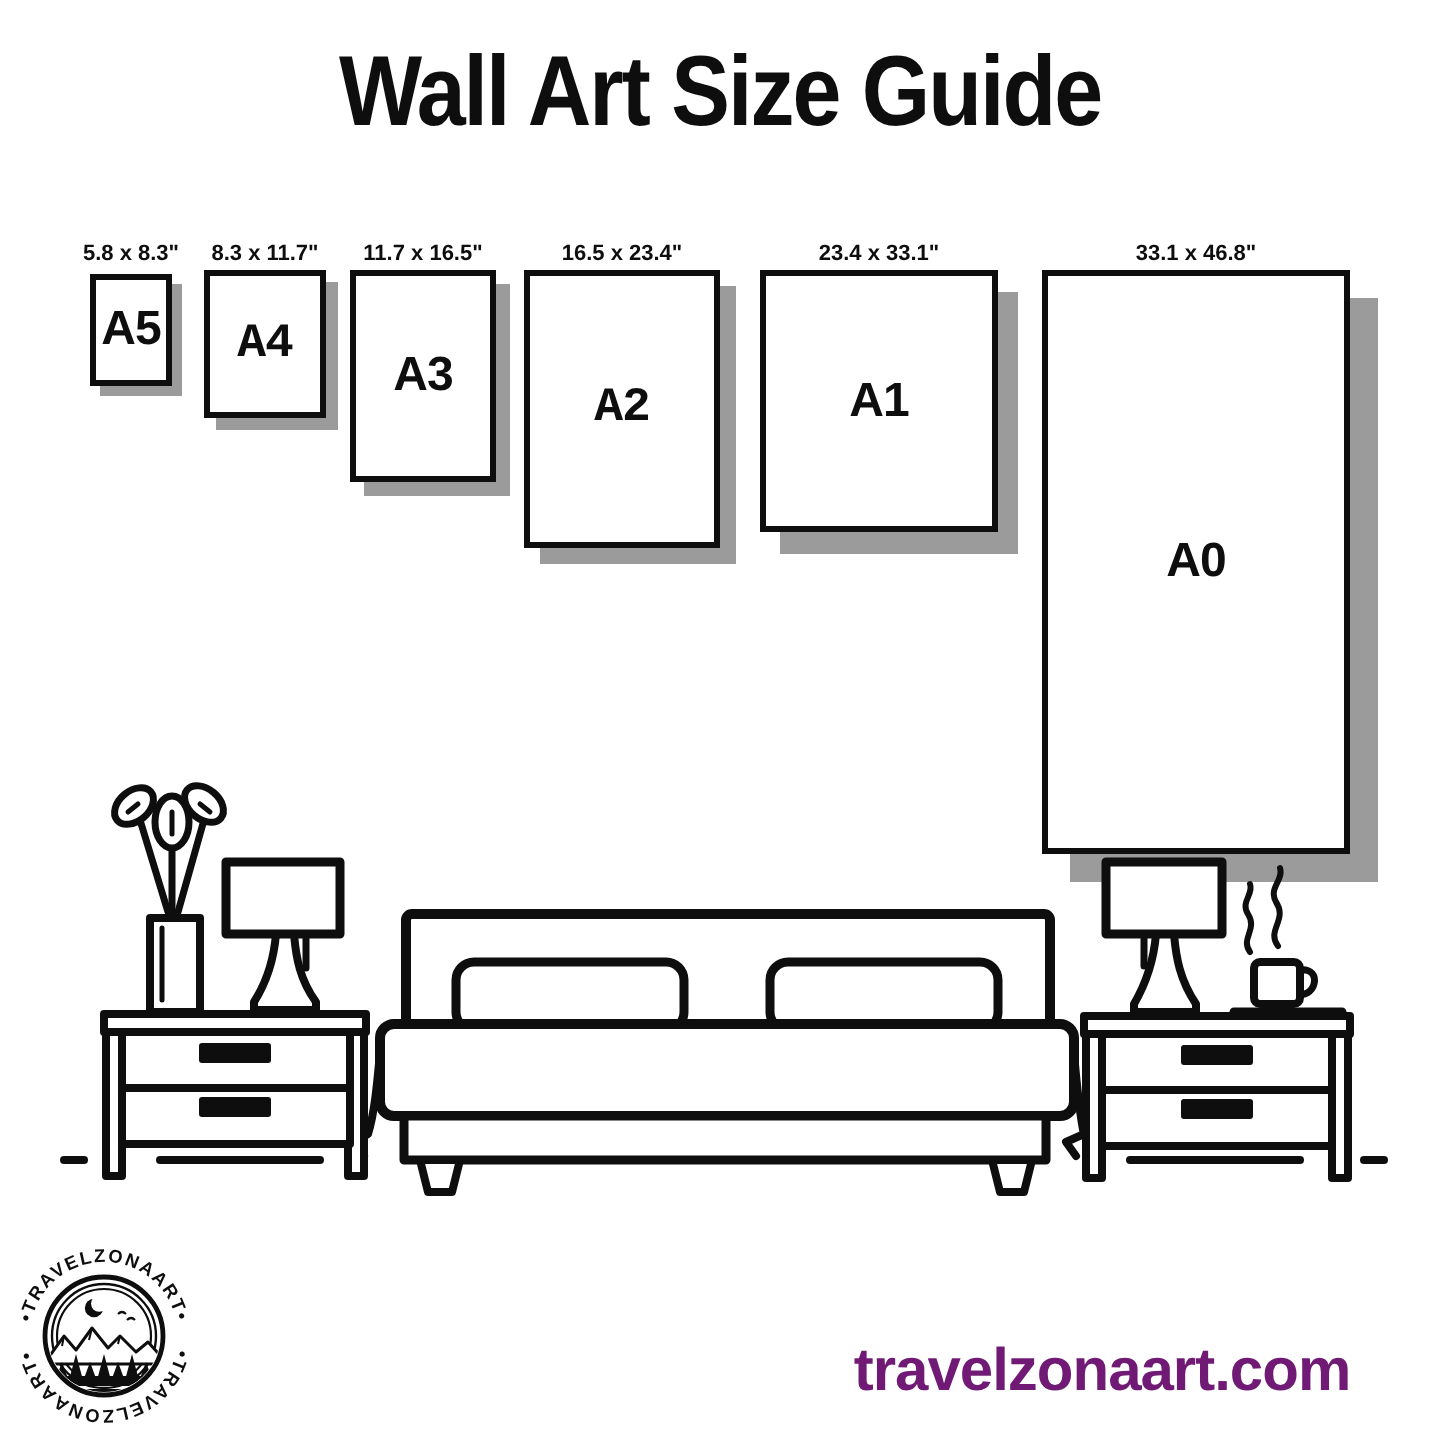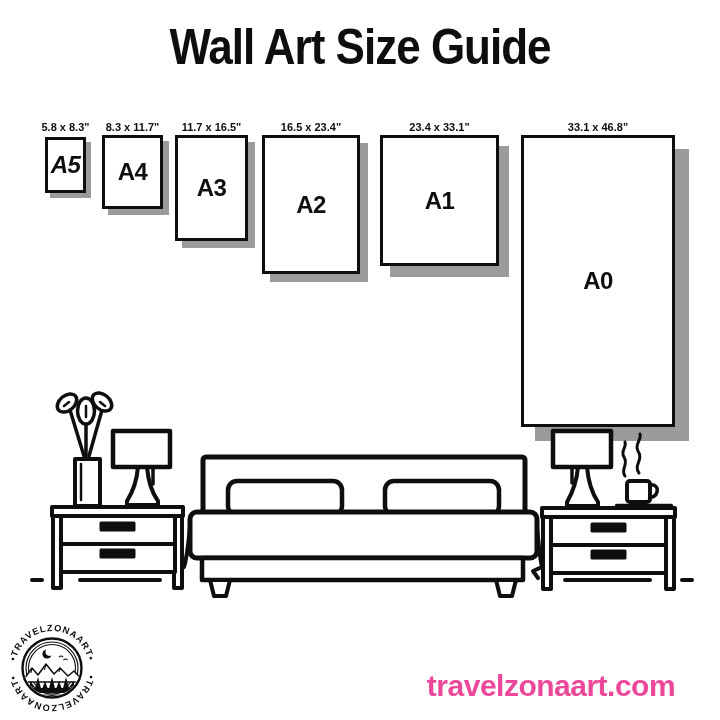--- a/index.html
+++ b/index.html
@@ -29,46 +29,46 @@
   }
   .size-frame .paper{
     position:absolute;left:0;top:0;width:100%;height:100%;
     background:#ffffff;border:3px solid #0e0e0e;box-sizing:border-box;
     display:flex;align-items:center;justify-content:center;
   }
   .size-frame .letter{
     font-size:24px;font-weight:bold;letter-spacing:-0.5px;color:#0e0e0e;
   }
   #sf-a5{left:45px;top:121px;width:41px;}
-  #sf-a5 .wrap{top:16px;height:56px;font-style:italic;}
+  #sf-a5 .wrap{top:16px;height:56px;}
   #sf-a5 .shadow{left:5px;top:5px;}
   #sf-a4{left:102px;top:121px;width:61px;}
-  #sf-a4 .wrap{top:14px;height:74px;}
+  #sf-a4 .wrap{top:14px;height:74px;font-family:Liberation Mono, monospace;}
   #sf-a4 .shadow{left:6px;top:6px;}
   #sf-a3{left:175px;top:121px;width:73px;}
   #sf-a3 .wrap{top:14px;height:106px;text-align:center;}
   #sf-a3 .shadow{left:7px;top:7px;}
   #sf-a2{left:262px;top:121px;width:98px;}
-  #sf-a2 .wrap{top:14px;height:139px;}
+  #sf-a2 .wrap{top:14px;height:139px;font-family:Liberation Mono, monospace;}
   #sf-a2 .shadow{left:8px;top:8px;}
   #sf-a1{left:380px;top:121px;width:119px;}
   #sf-a1 .wrap{top:14px;height:131px;}
   #sf-a1 .shadow{left:10px;top:11px;}
   #sf-a0{left:521px;top:121px;width:154px;}
   #sf-a0 .wrap{top:14px;height:292px;}
   #sf-a0 .shadow{left:14px;top:14px;}
   
   .bedroom{position:absolute;left:20px;top:385px;width:680px;height:215px;}
   
   .badge{position:absolute;left:2px;top:618px;width:100px;height:100px;}
   
   .website{
     position:absolute;left:401px;top:671px;width:300px;
     text-align:center;font-size:30px;font-weight:bold;
-    letter-spacing:-0.5px;line-height:1;color:#ec4899;
+    letter-spacing:-0.5px;line-height:1;color:#701a75;
   }
 </style>
 </head>
 <body>
 
 <div class="title">Wall Art Size Guide</div>
 
 <div class="size-frame" id="sf-a5">
   <div class="dim">5.8 x 8.3"</div>
   <div class="wrap">

